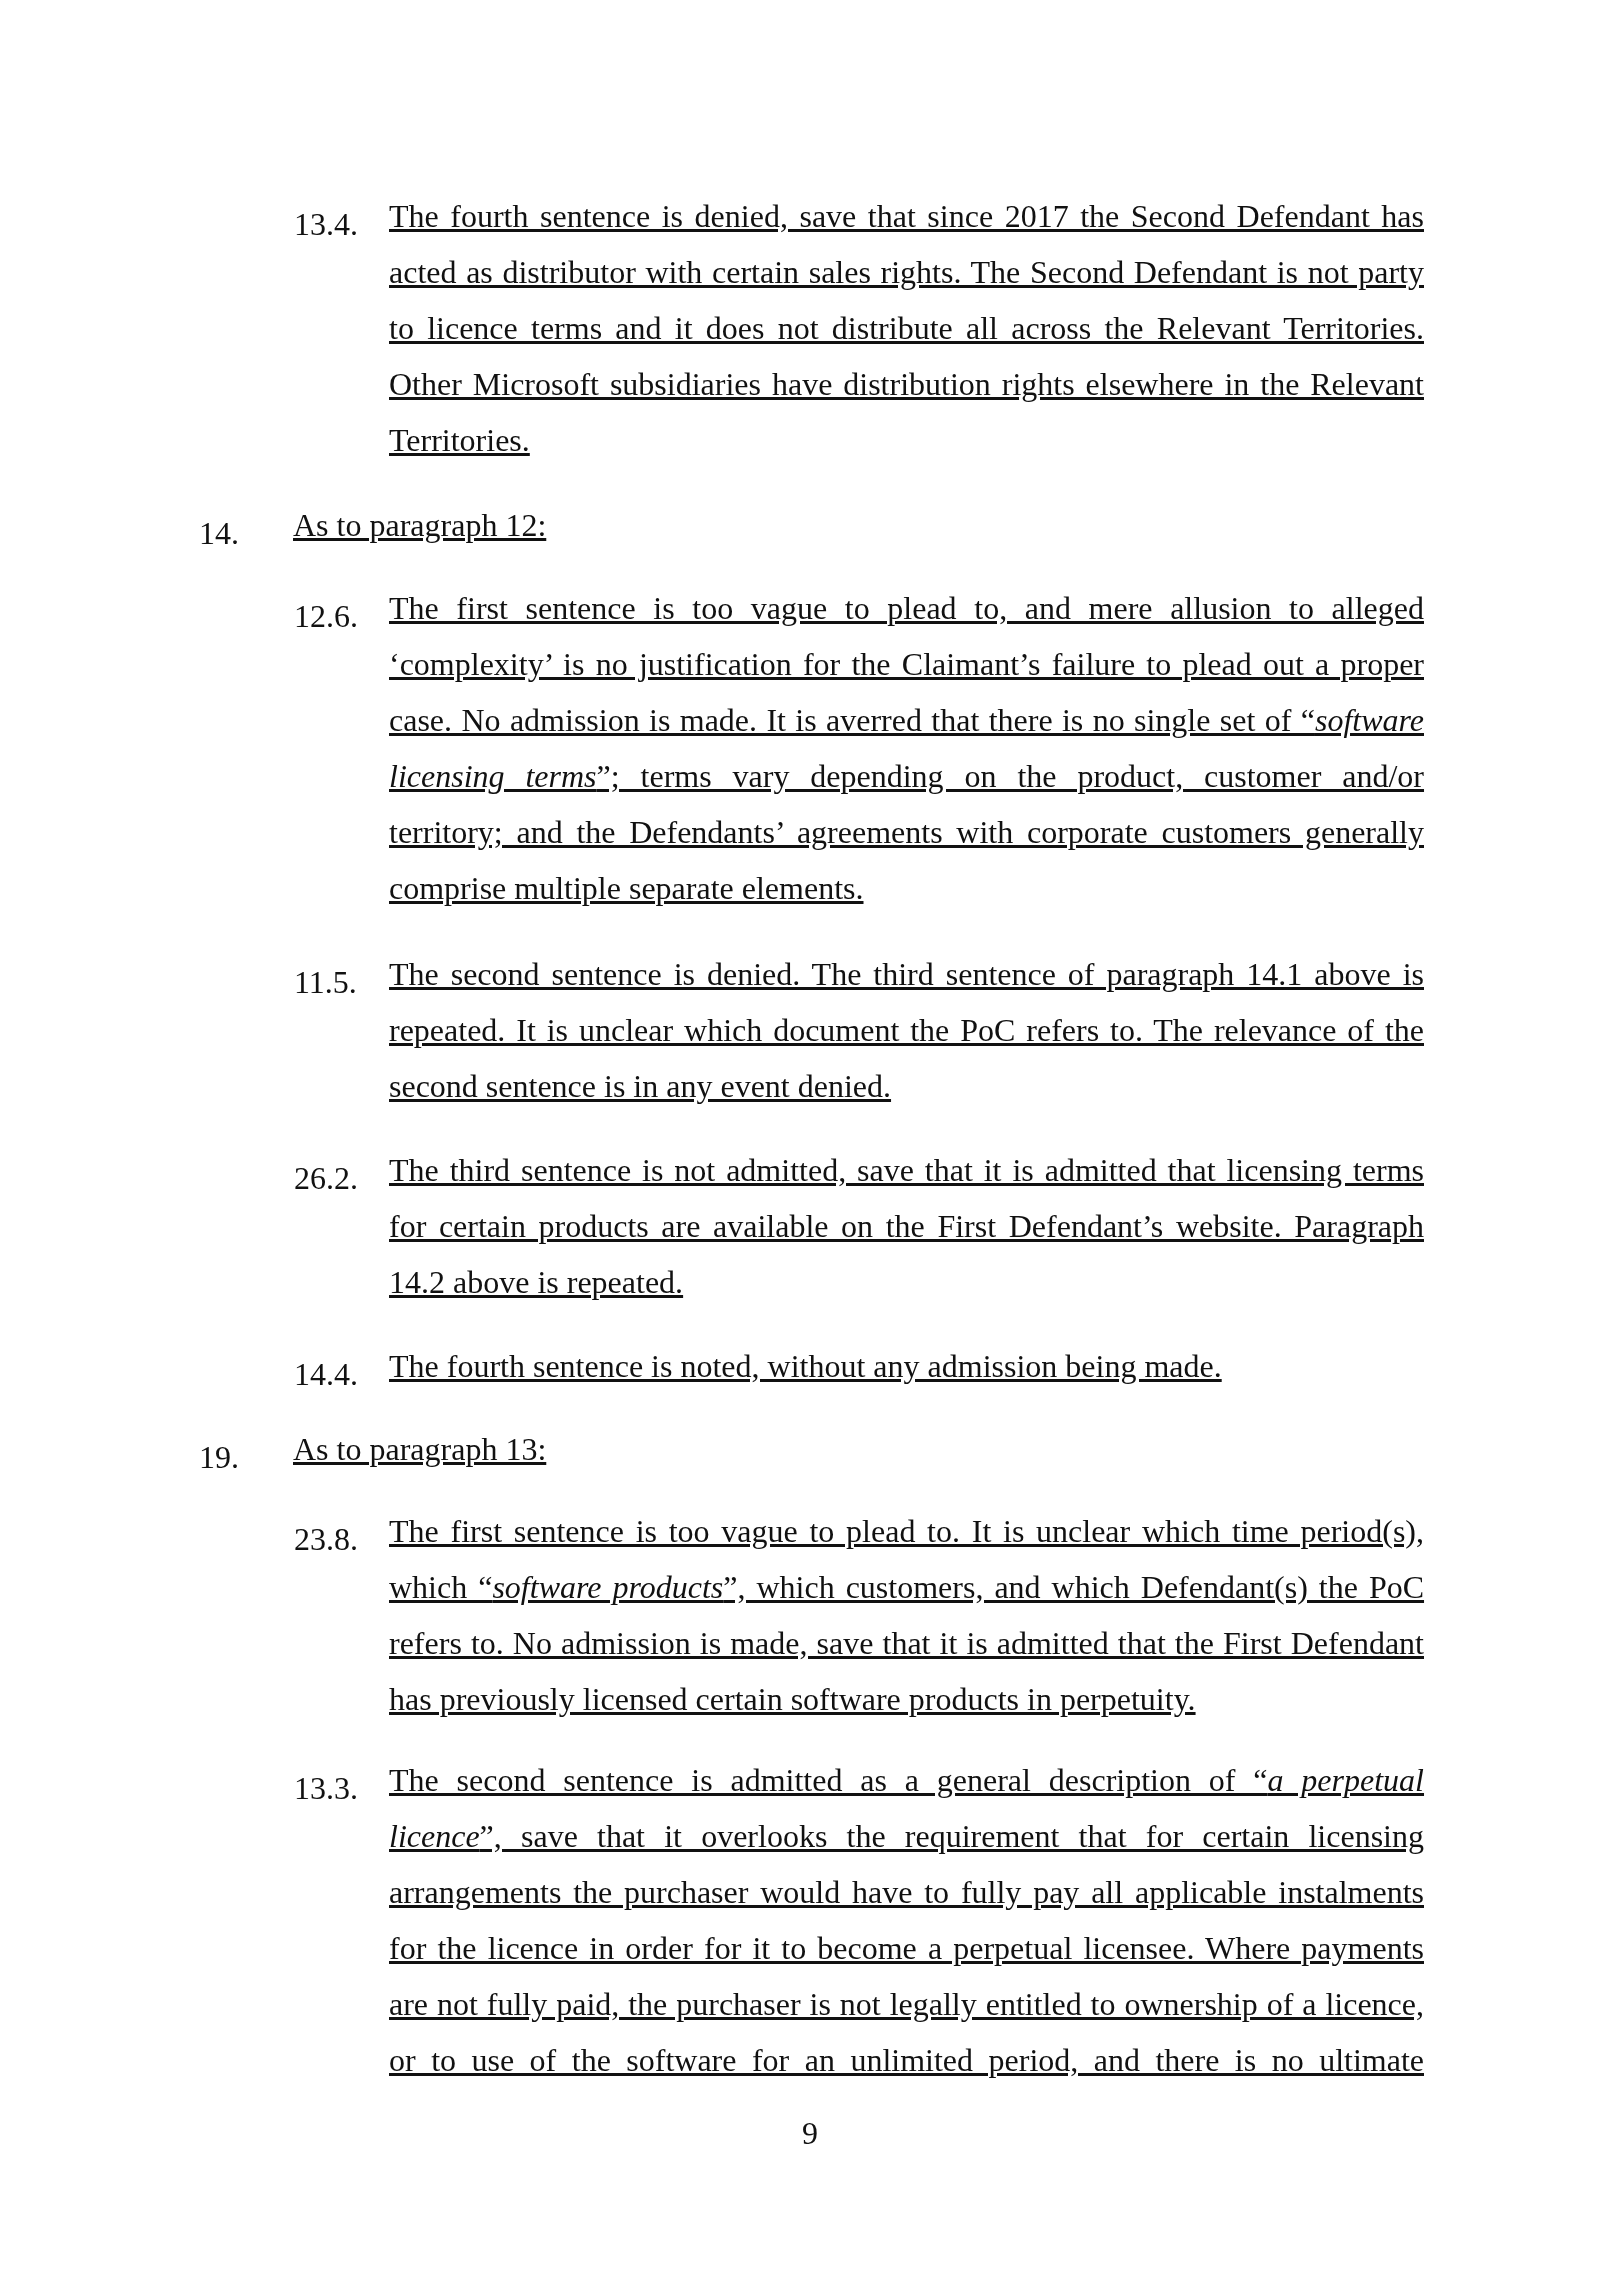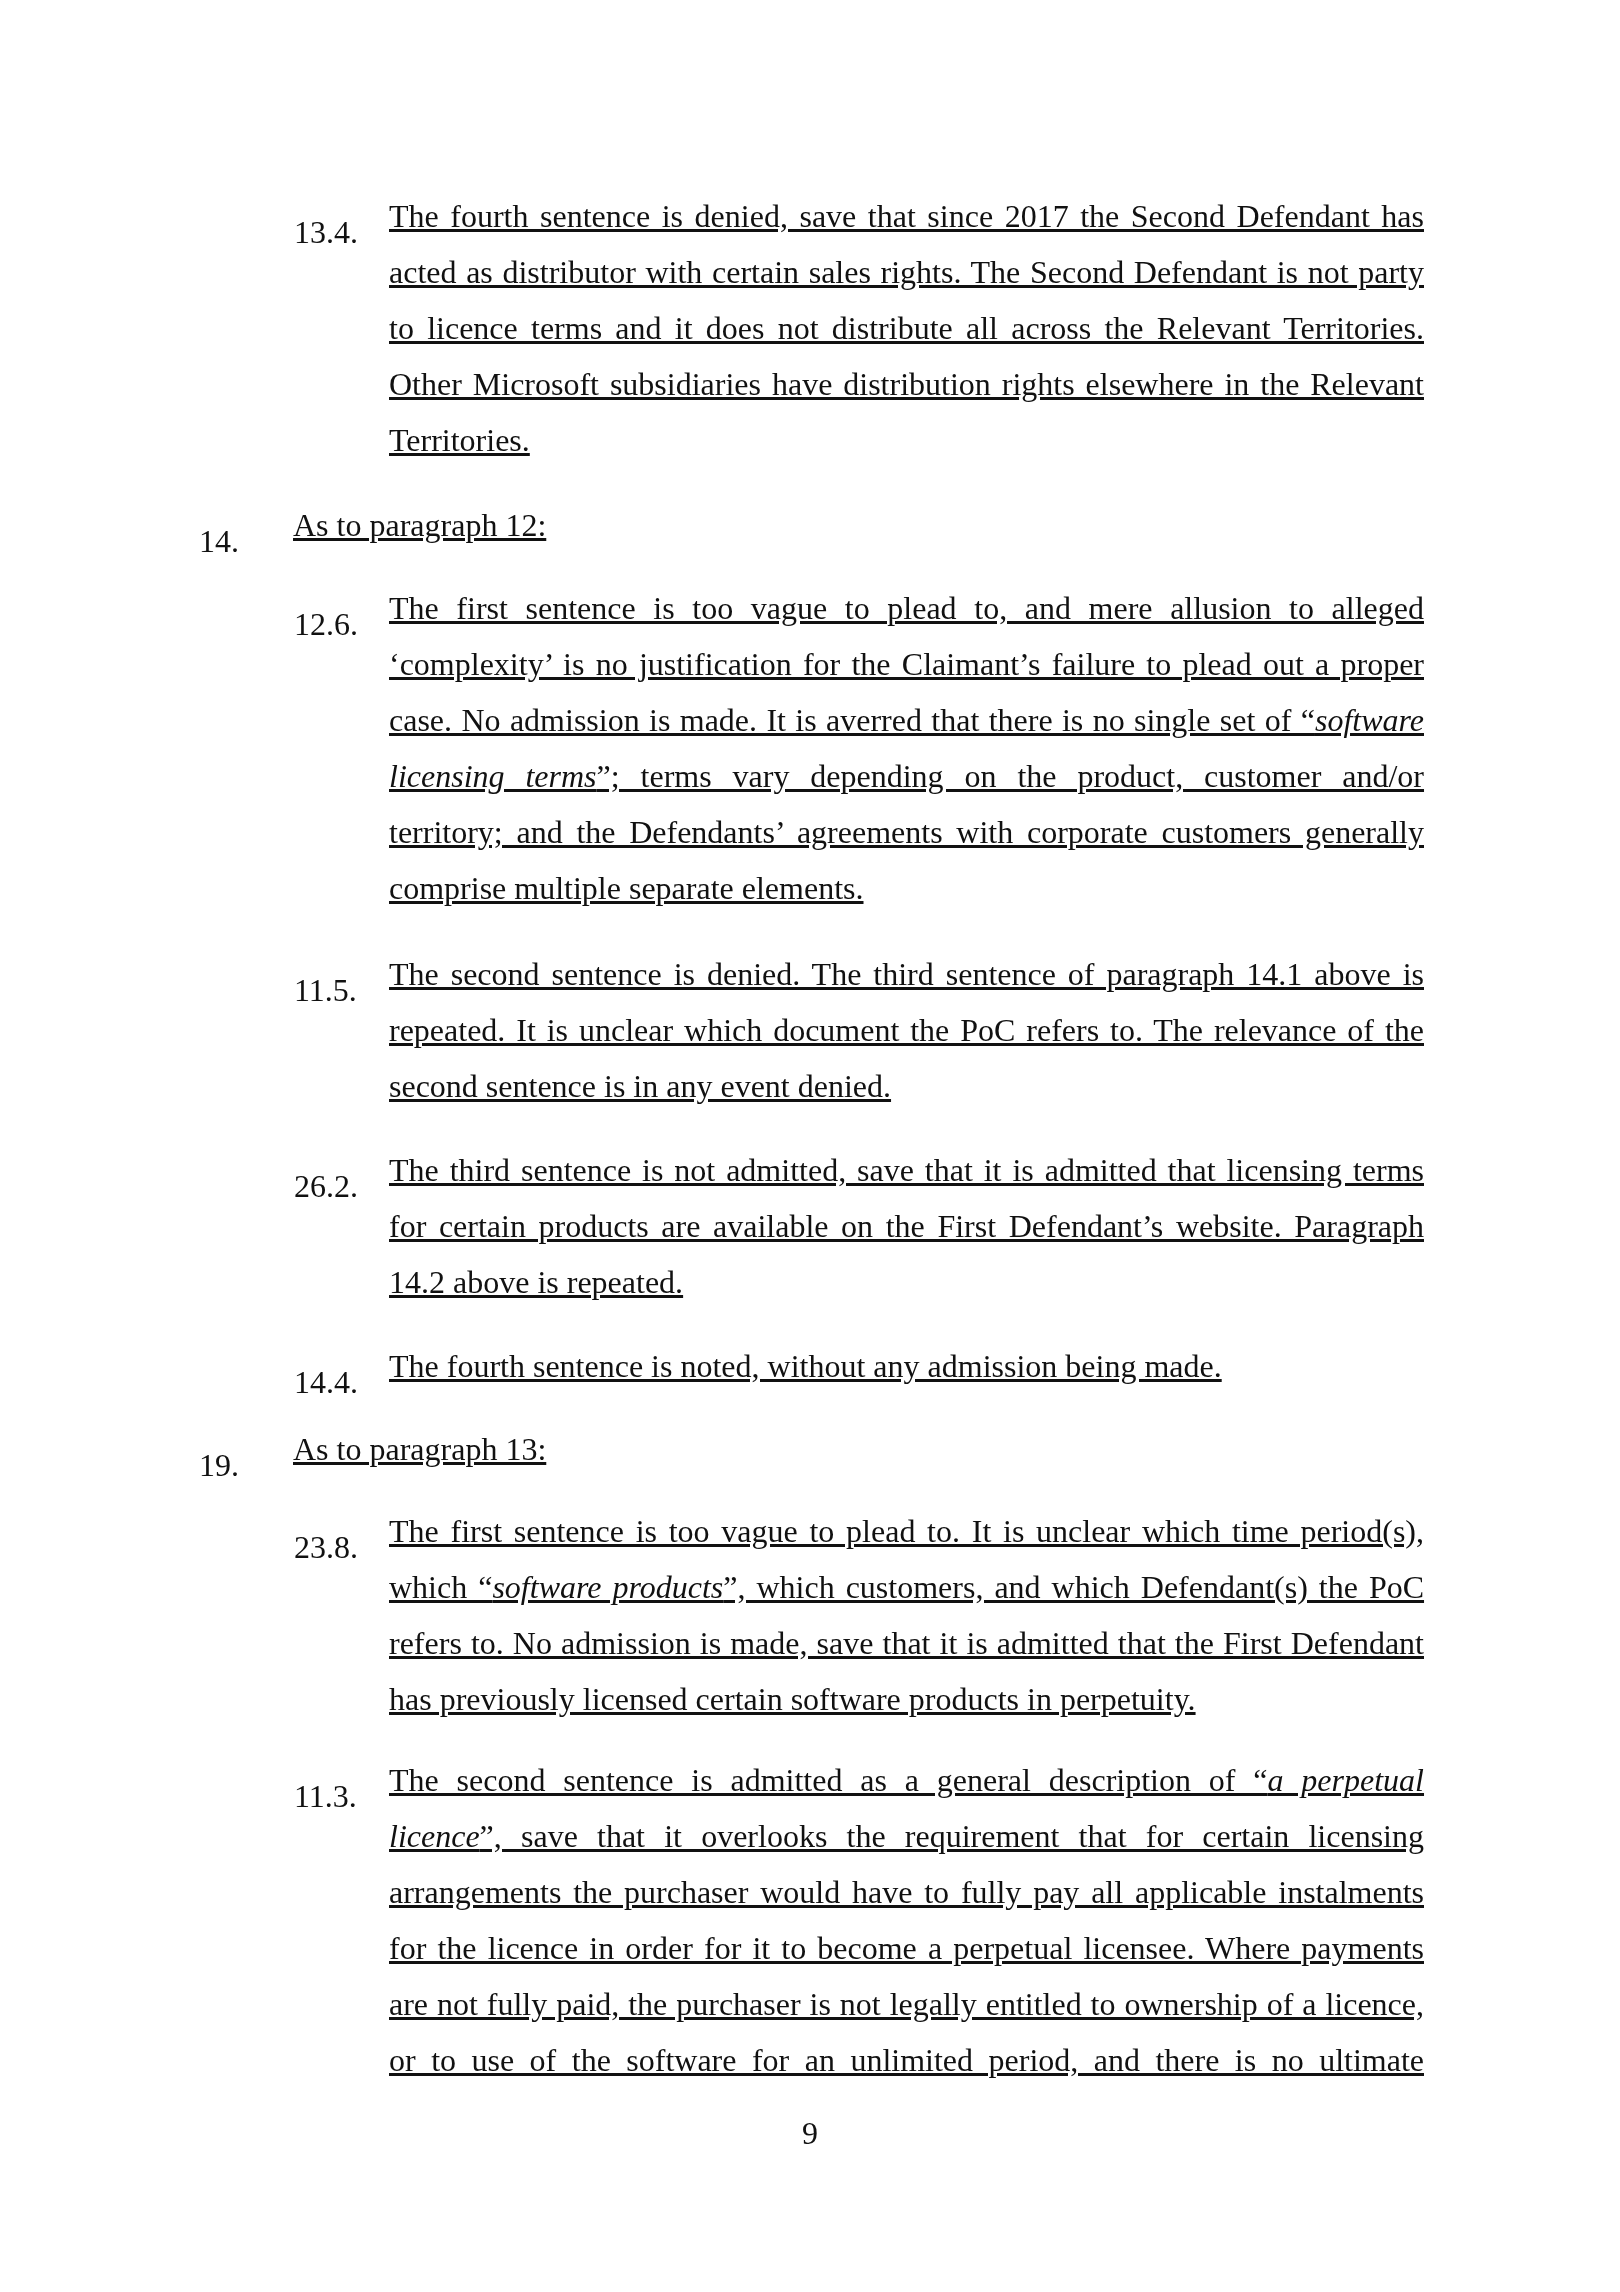--- a/index.html
+++ b/index.html
@@ -1,19 +1,19 @@
 <!DOCTYPE html>
 <html><head>
 <meta charset="utf-8">
 <style>
   html, body { margin: 0; padding: 0; background: #ffffff; }
   body { width: 1620px; height: 2293px; position: relative; overflow: hidden;
          font-family: "Liberation Serif", "DejaVu Serif", serif; color: #111111; }
   .para { position: absolute; font-size: 32px; line-height: 56px; }
-  .para .num { position: absolute; top: 16px; white-space: nowrap; text-align: center; }
+  .para .num { position: absolute; top: 8px; white-space: nowrap; text-align: center; }
   .para .text { position: absolute; top: 0; text-align: justify; text-decoration: underline; }
   .lvl1 .num { left: 199px; }
   .lvl1 .text { left: 293px; width: 1131px; }
   .lvl2 .num { left: 294px; }
   .lvl2 .text { left: 389px; width: 1035px; }
   .para { left: 0; right: 0; }
   .text span.it { font-style: italic; }
   .page-number { position: absolute; top: 2105px; left: 0; width: 1620px; text-align: center;
                  font-size: 32px; line-height: 56px; }
 </style>
@@ -56,20 +56,20 @@
     <span class="num">19.</span>
     <div class="text"><span>As to paragraph 13:</span></div>
   </div>
 
   <div class="para lvl2" style="top:1503px">
     <span class="num">23.8.</span>
     <div class="text"><span>The first sentence is too vague to plead to. It is unclear which time period(s), which “</span><span class="it">software products</span><span>”, which customers, and which Defendant(s) the PoC refers to. No admission is made, save that it is admitted that the First Defendant has previously licensed certain software products in perpetuity.</span></div>
   </div>
 
   <div class="para lvl2" style="top:1752px">
-    <span class="num">11.3.</span>
+    <span class="num">13.3.</span>
     <div class="text" style="text-align-last: justify;"><span>The second sentence is admitted as a general description of “</span><span class="it">a perpetual licence</span><span>”, save that it overlooks the requirement that for certain licensing arrangements the purchaser would have to fully pay all applicable instalments for the licence in order for it to become a perpetual licensee. Where payments are not fully paid, the purchaser is not legally entitled to ownership of a licence, or to use of the software for an unlimited period, and there is no ultimate</span></div>
   </div>
 
   <div class="page-number">9</div>
 
 </div>
 
 
 </body></html>

